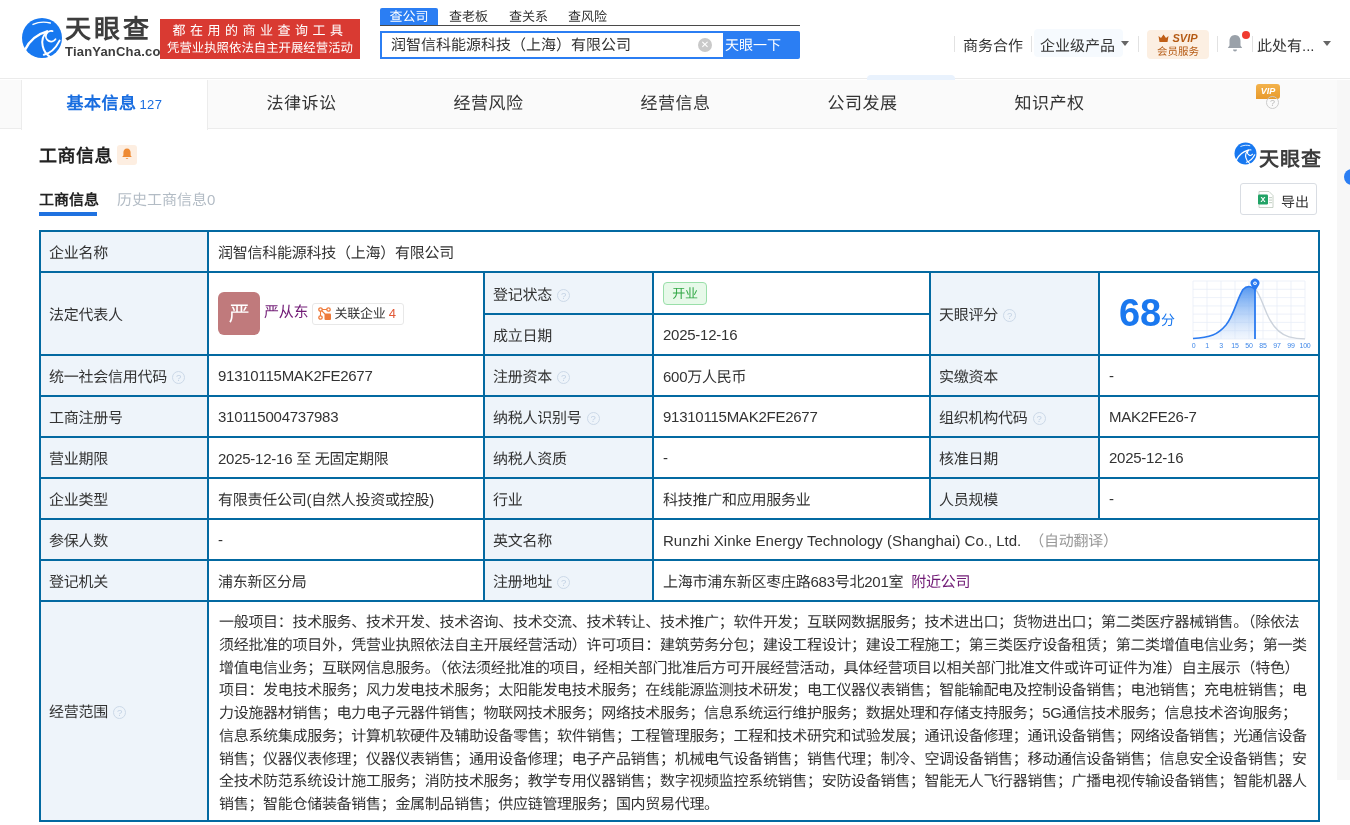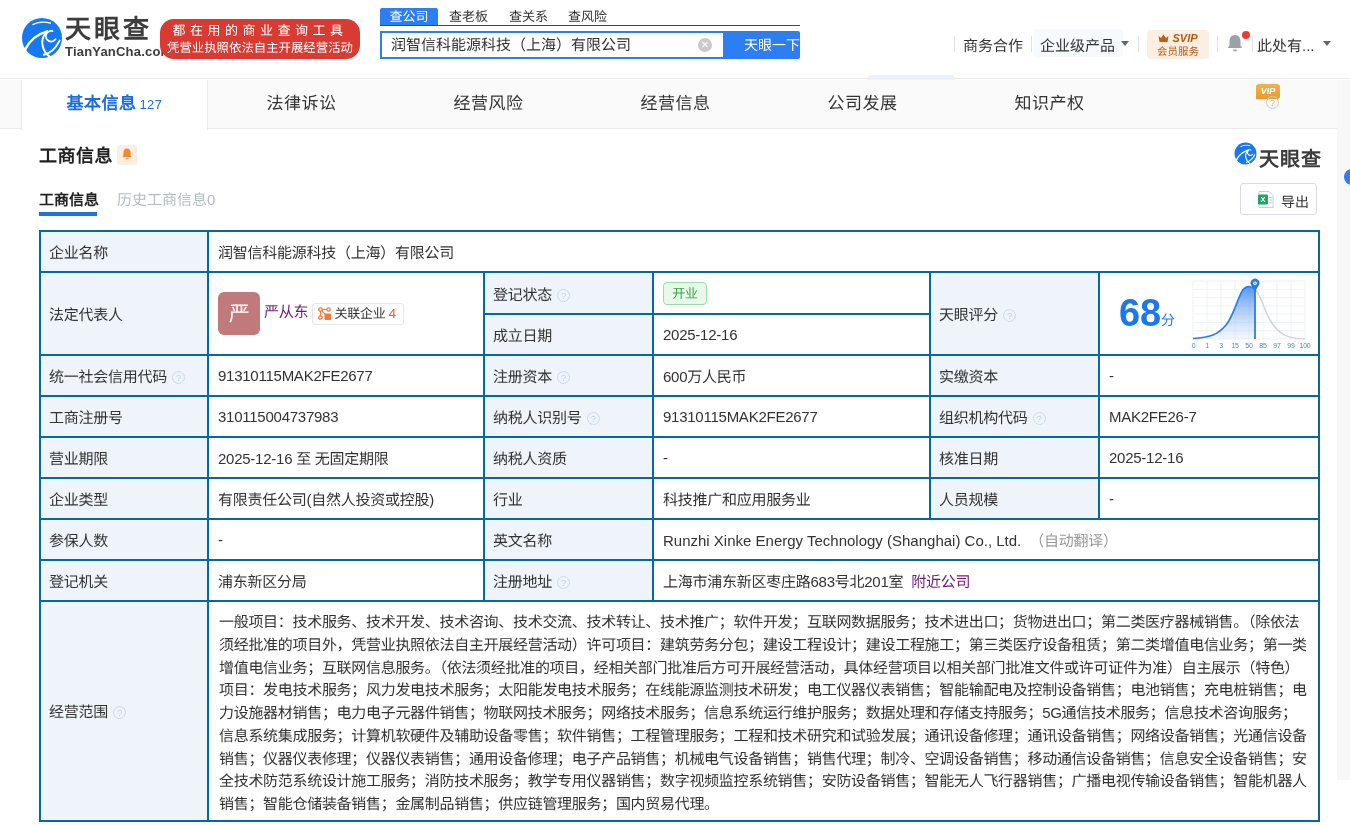--- a/index.html
+++ b/index.html
@@ -6,28 +6,28 @@
 * { margin:0; padding:0; box-sizing:border-box; }
 html,body { width:1350px; height:825px; overflow:hidden; background:#fff;
   font-family:"Liberation Sans", sans-serif; -webkit-font-smoothing:antialiased; }
 .abs { position:absolute; }
 #page { position:relative; width:1350px; height:825px; }
 
 
 #header { position:absolute; left:0; top:0; width:1350px; height:79px; background:#fff; border-bottom:1px solid #ebebeb; }
 #logoTxt { left:65px; top:17px; font-size:26px; line-height:25px; font-weight:700; color:#3d3d3d; letter-spacing:3px; }
 #logoSub { left:65px; top:44px; font-size:13px; font-weight:700; color:#3d3d3d; letter-spacing:0.2px; }
-#redbox { left:160px; top:19px; width:200px; height:40px; background:#d93a32; border-radius:14px; color:#fff; text-align:center; padding-top:2px; }
+#redbox { left:160px; top:19px; width:200px; height:40px; background:#d93a32; border-radius:0; color:#fff; text-align:center; padding-top:2px; }
 #redbox .l1 { font-size:13px; line-height:19px; letter-spacing:4.5px; white-space:nowrap; }
 #redbox .l2 { font-size:12.4px; line-height:17px; letter-spacing:0; white-space:nowrap; }
 .stab { position:absolute; top:0; height:18px; line-height:18px; font-size:13px; color:#333; }
 .stab.on { background:#2b7ef3; color:#fff; width:58px; text-align:center; border-radius:2px 2px 0 0; }
 #sline { left:380px; top:25px; width:420px; height:1px; background:#4a4a4a; }
 #sinput { left:380px; top:31px; width:345px; height:28px; border:2px solid #2b7ef3; background:#fff; line-height:24px; font-size:15px; color:#333; padding-left:9px; }
-#sbtn { left:725px; top:31px; width:75px; height:28px; background:#2b7ef3; color:#fff; font-size:14px; text-align:right; line-height:28px; border-radius:0 2px 2px 0; }
+#sbtn { left:725px; top:31px; width:75px; height:28px; background:#2b7ef3; color:#fff; font-size:14px; text-align:left; line-height:28px; border-radius:0 2px 2px 0; }
 #sclear { left:698px; top:38px; width:14px; height:14px; border-radius:50%; background:#c9c9c9; color:#fff; font-size:10px; line-height:14px; text-align:center; }
 
 .hsep { position:absolute; top:36px; width:1px; height:16px; background:#e2e2e2; }
 #appBtn { left:867px; top:27px; width:88px; height:31px; background:#e9f2fd; border-radius:4px;margin-top:48px; }
 #appBtn .t { position:absolute; left:30px; top:6px; font-size:15px; color:#333; }
 .caret { position:absolute; width:0; height:0; border-left:4.5px solid transparent; border-right:4.5px solid transparent; border-top:5.5px solid #666; }
 .hlink { position:absolute; top:34px; font-size:15px; color:#333; }
 #svip { left:1147px; top:30px; width:62px; height:29px; background:#fcefe2; border-radius:4px; text-align:center; color:#b55a13; }
 #svip .a { font-size:11px; font-weight:700; font-style:italic; line-height:13px; padding-top:2px; }
 #svip .b { font-size:10.5px; line-height:12px; }

